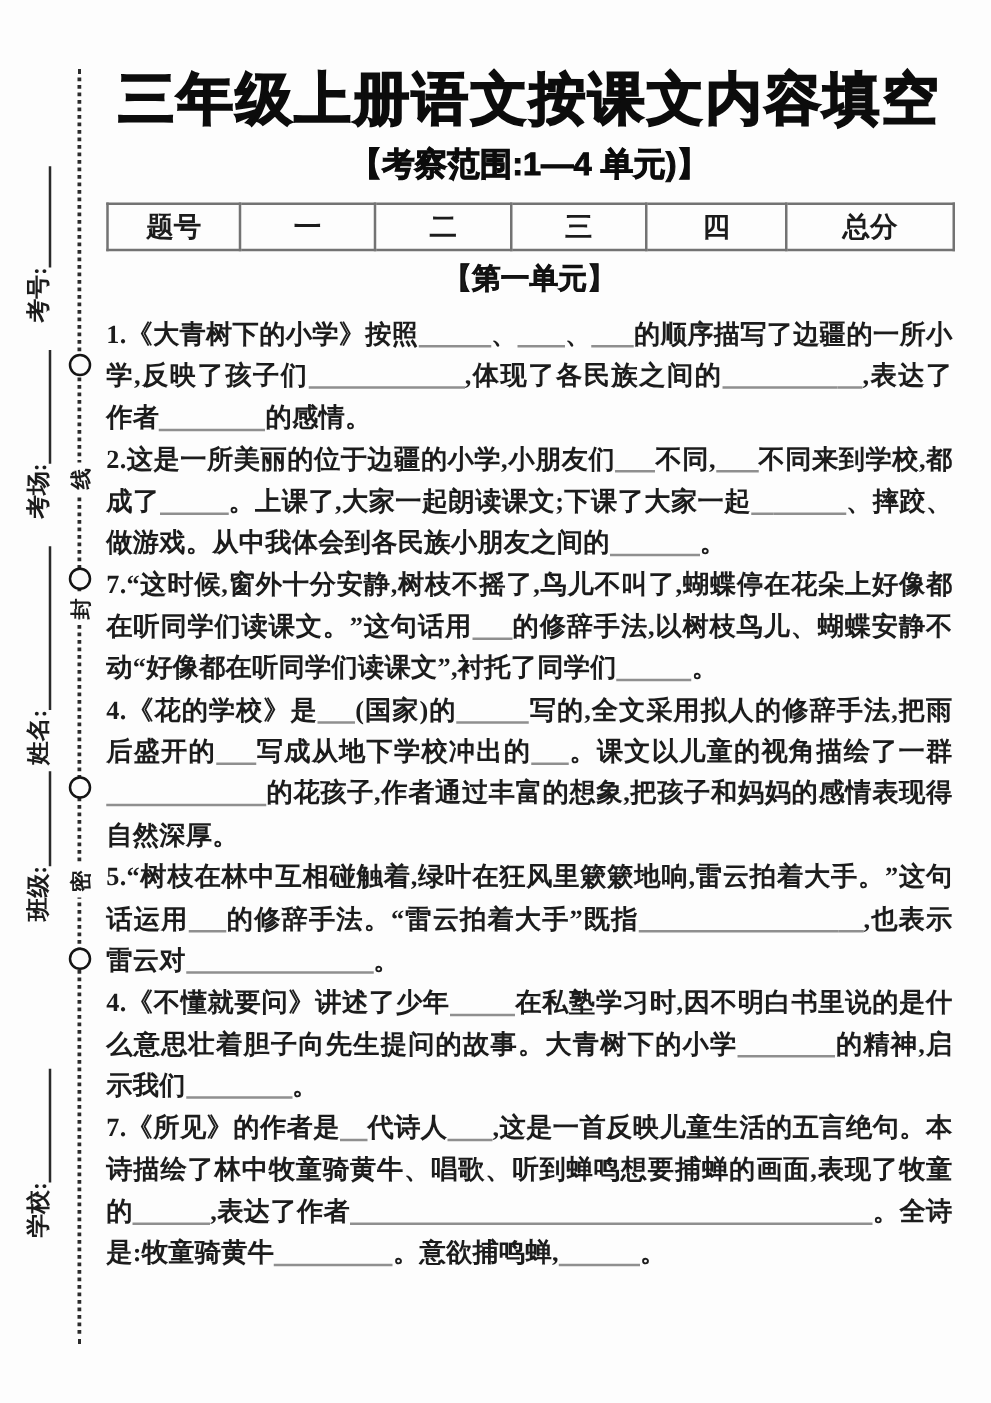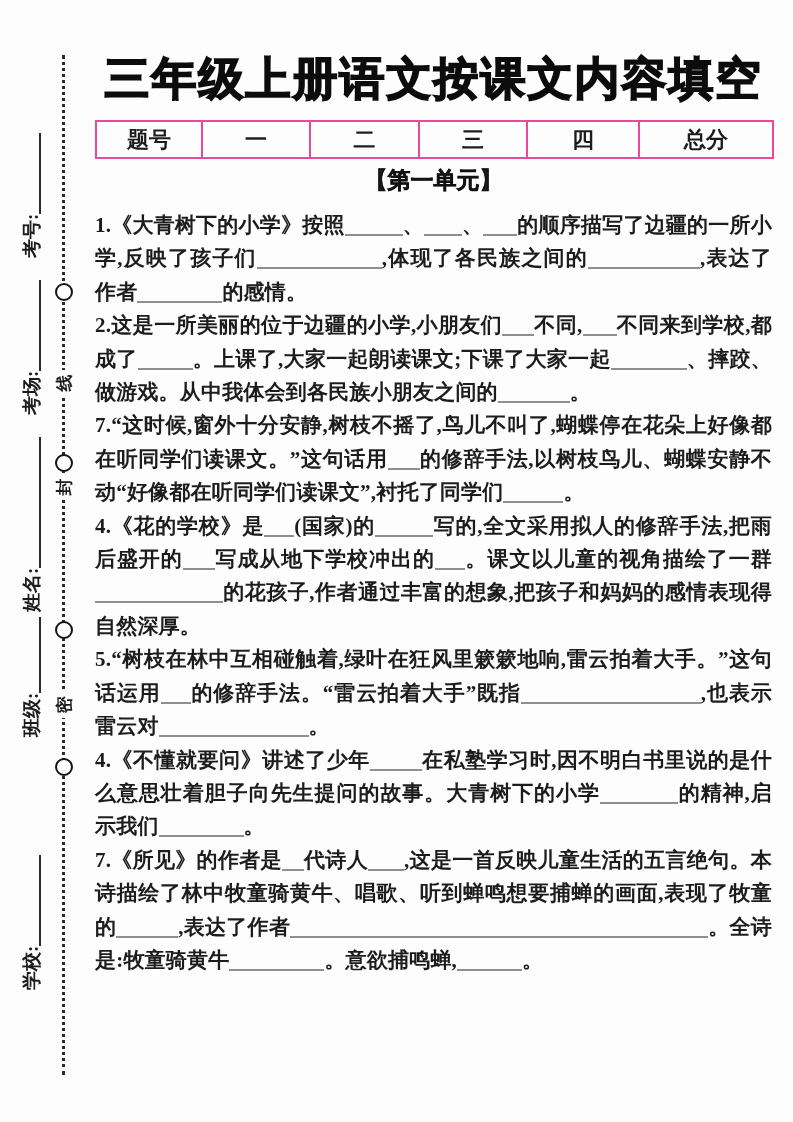--- a/index.html
+++ b/index.html
@@ -52,21 +52,21 @@
     background:#fdfdfd;
     display:flex;align-items:center;justify-content:center;
     transform:rotate(-90deg);
     font-weight:bold;font-size:17px;
     font-family:"Liberation Serif","DejaVu Serif",serif;
   }
 
   
   .main{
     position:absolute;
-    left:95px;top:0;width:677px;
+    left:85px;top:0;width:677px;
   }
   .title{
     margin-top:48px;
     text-align:center;
     font-family:"Liberation Sans","DejaVu Sans",sans-serif;
     font-weight:bold;
     font-size:45px;
     line-height:62px;
     letter-spacing:2px;
     color:#0c0c0c;
@@ -82,21 +82,21 @@
     color:#0c0c0c;
     -webkit-text-stroke:0.8px #0c0c0c;
   }
   table.score{
     margin-top:10px;
     border-collapse:collapse;
     width:677px;
     table-layout:fixed;
   }
   table.score td{
-    border:2px solid #ec4899;
+    border:2px solid #737373;
     height:33px;
     text-align:center;
     vertical-align:middle;
     font-size:22px;
     font-weight:bold;
     font-family:"Liberation Serif","DejaVu Serif",serif;
   }
   .section{
     margin-top:4px;
     text-align:center;
@@ -150,20 +150,21 @@
 <div class="seal-circle" style="top:283px"></div>
 <div class="seal-circle" style="top:454px"></div>
 <div class="seal-circle" style="top:621px"></div>
 <div class="seal-circle" style="top:758px"></div>
 <div class="seal-char" style="top:370px">线</div>
 <div class="seal-char" style="top:474px">封</div>
 <div class="seal-char" style="top:692px">密</div>
 
 <div class="main">
   <div class="title">三年级上册语文按课文内容填空</div>
+  <div class="subtitle">【考察范围:1—4 单元)】</div>
 
   <table class="score">
     <colgroup>
       <col style="width:106px">
         <col style="width:108px">
         <col style="width:109px">
       <col style="width:108px">
         <col style="width:112px">
         <col style="width:134px">
     </colgroup>

